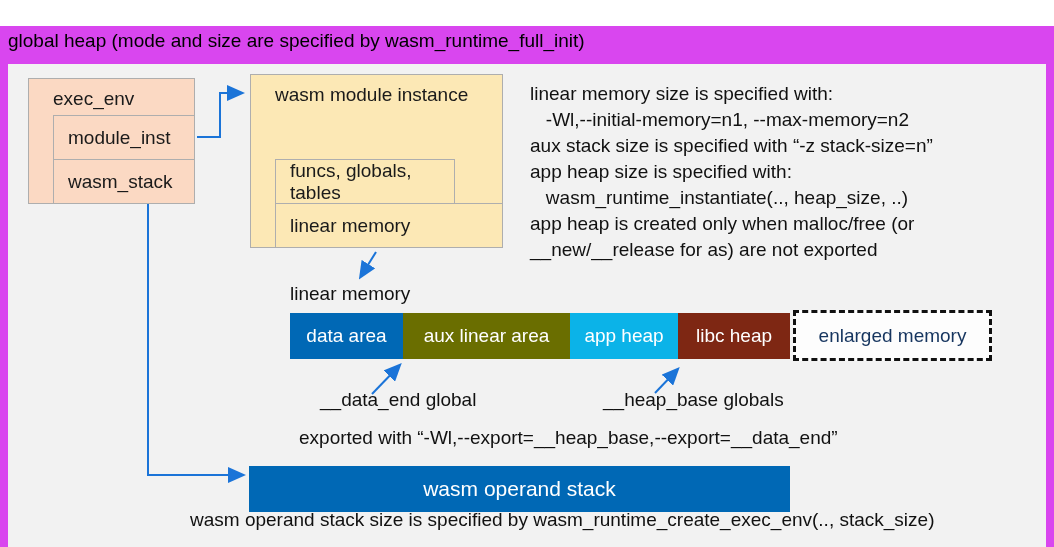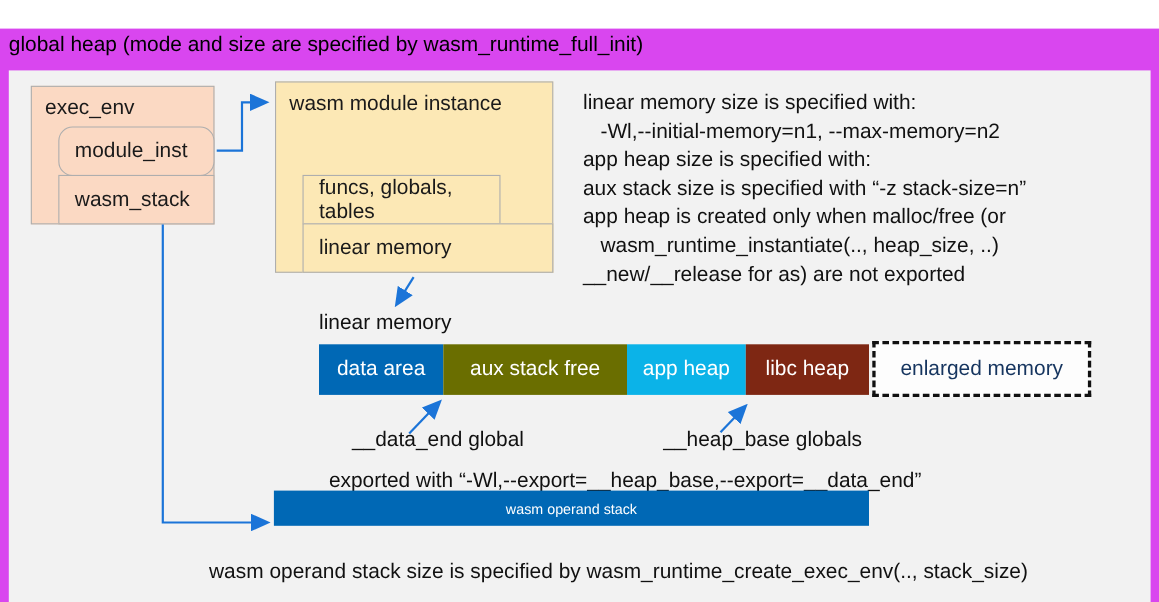--- a/index.html
+++ b/index.html
@@ -10,77 +10,77 @@
     margin-top:26px;
   }
   .abs{position:absolute;}
   .title{left:8px;top:4px;font-size:19px;font-weight:500;color:#000;}
   .panel{left:8px;top:38px;width:1038px;height:499px;background:#f2f2f2;}
 
   
   .box{position:absolute;border:1px solid #aeaeae;box-sizing:border-box;font-size:19px;}
   .peach{background:#fbd9c3;}
   .wheat{background:#fce8b5;}
-  .box-header{display:flex;align-items:center;padding-left:12px;height:40px;text-align:right;}
+  .box-header{display:flex;align-items:center;padding-left:24px;height:40px;text-align:right;}
   .inner-box{position:absolute;border:1px solid #aeaeae;box-sizing:border-box;
              display:flex;align-items:center;padding-left:14px;font-size:19px;}
 
   
   .seg{position:absolute;top:287px;height:46px;display:flex;align-items:center;
        justify-content:center;color:#ffffff;font-size:19px;box-sizing:border-box;}
   .seg-data{left:290px;width:113px;background:#0068b5;}
   .seg-aux{left:403px;width:167px;background:#6a6e00;}
   .seg-heap{left:570px;width:108px;background:#0bb3e8;}
   .seg-libc{left:678px;width:112px;background:#7e2713;}
   .seg-enlarged{left:793px;top:284px;width:199px;height:51px;background:#fdfdfd;
        border:3px dashed #111;color:#16355f;}
 
   .note{font-size:19px;line-height:26px;white-space:pre-wrap;color:#111;}
   .plain-label{font-size:19px;color:#111;}
 
-  .operand-bar{left:249px;top:420px;width:541px;height:32px;background:#0068b5;
-       display:flex;align-items:center;justify-content:center;color:#fff;font-size:13px;}
+  .operand-bar{left:249px;top:440px;width:541px;height:46px;background:#0068b5;
+       display:flex;align-items:center;justify-content:center;color:#fff;font-size:21px;}
 
   svg.overlay{position:absolute;left:0;top:0;width:1054px;height:547px;pointer-events:none;}
 </style>
 </head>
 <body>
 
 <div class="canvas">
 
   <div class="abs title">global heap (mode and size are specified by wasm_runtime_full_init)</div>
 
   <div class="abs panel"></div>
 
   <div class="box peach" style="left:28px;top:52px;width:167px;height:126px;">
     <div class="box-header">exec_env</div>
   </div>
-  <div class="inner-box peach" style="left:53px;top:89px;width:142px;height:45px;border-radius:13px;">module_inst</div>
+  <div class="inner-box peach" style="left:53px;top:89px;width:142px;height:45px;">module_inst</div>
   <div class="inner-box peach" style="left:53px;top:133px;width:142px;height:45px;">wasm_stack</div>
 
   <div class="box wheat" style="left:250px;top:48px;width:253px;height:174px;">
     <div class="box-header">wasm module instance</div>
   </div>
   <div class="inner-box wheat" style="left:275px;top:133px;width:180px;height:45px;">funcs, globals, tables</div>
   <div class="inner-box wheat" style="left:275px;top:177px;width:228px;height:45px;">linear memory</div>
 
   <div class="abs" style="left:530px;top:55px;">
     <div class="note">linear memory size is specified with:</div>
     <div class="note">   -Wl,--initial-memory=n1, --max-memory=n2</div>
+    <div class="note">aux stack size is specified with “-z stack-size=n”</div>
     <div class="note">app heap size is specified with:</div>
-    <div class="note">aux stack size is specified with “-z stack-size=n”</div>
+    <div class="note">   wasm_runtime_instantiate(.., heap_size, ..)</div>
     <div class="note">app heap is created only when malloc/free (or</div>
-    <div class="note">   wasm_runtime_instantiate(.., heap_size, ..)</div>
     <div class="note">__new/__release for as) are not exported</div>
   </div>
 
   <div class="abs plain-label" style="left:290px;top:257px;">linear memory</div>
 
   <div class="seg seg-data">data area</div>
-  <div class="seg seg-aux">aux stack free</div>
+  <div class="seg seg-aux">aux linear area</div>
   <div class="seg seg-heap">app heap</div>
   <div class="seg seg-enlarged">enlarged memory</div>
   <div class="seg seg-libc">libc heap</div>
 
   <div class="abs plain-label" style="left:320px;top:363px;">__data_end global</div>
   <div class="abs plain-label" style="left:603px;top:363px;">__heap_base globals</div>
   <div class="abs plain-label" style="left:299px;top:401px;">exported with “-Wl,--export=__heap_base,--export=__data_end”</div>
 
   <div class="abs operand-bar">wasm operand stack</div>
 

